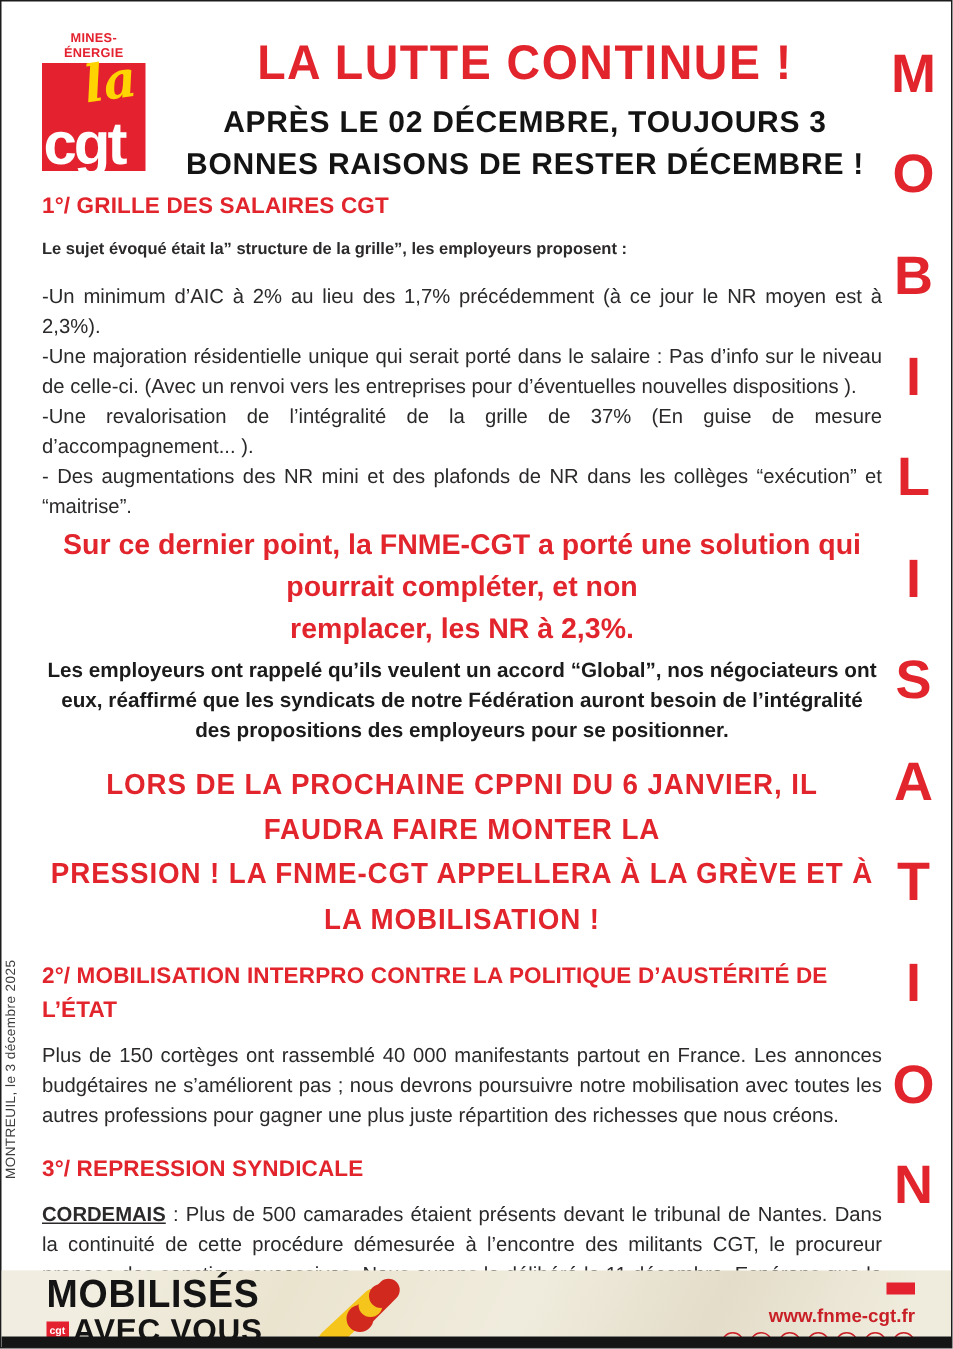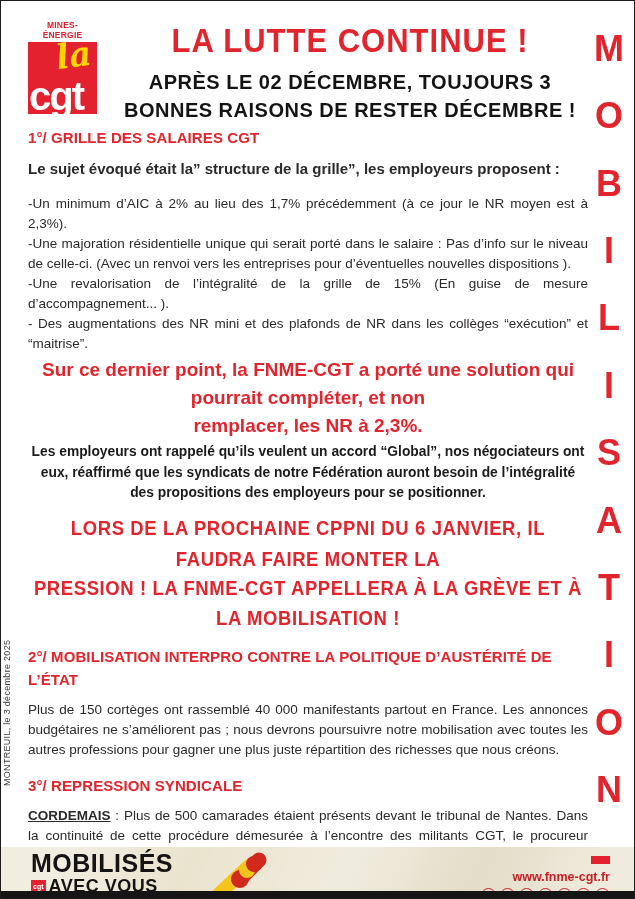--- a/index.html
+++ b/index.html
@@ -116,21 +116,21 @@
   }
   .sec-heading {
     color: #e2242c;
     font-weight: bold;
     font-size: 15px;
     letter-spacing: .1px;
     margin-bottom: 9px;
   }
   .intro-bold {
     font-weight: bold;
-    font-size: 15px;
+    font-size: 11px;
     margin-bottom: 14px;
   }
   .bullet { text-align: justify; }
   .note-red {
     color: #e2242c;
     font-weight: bold;
     text-align: center;
     font-size: 19px;
     margin-top: 2px;
   }
@@ -196,21 +196,21 @@
     background: #e4212e;
     color: #fff;
     font-weight: 900;
     font-size: 7px;
     padding: 3px 2px;
     line-height: 1;
   }
   .brand-line2 {
     color: #141414;
     font-weight: 900;
-    font-size: 18px;
+    font-size: 21px;
     line-height: 1;
     letter-spacing: .5px;
   }
   .tagline {
     color: #e4212e;
     font-size: 7.5px;
     font-weight: bold;
     margin-top: 3px;
     letter-spacing: .2px;
     padding-left: 24px;
@@ -304,21 +304,21 @@
 
   <div class="vert-left">MONTREUIL, le 3 décembre 2025</div>
 
   <div class="content">
 
     <div class="sec-heading">1°/ GRILLE DES SALAIRES CGT</div>
     <div class="intro-bold">Le sujet évoqué était la” structure de la grille”, les employeurs proposent :</div>
 
     <div class="bullet">-Un minimum d’AIC à 2% au lieu des 1,7% précédemment (à ce jour le NR moyen est à 2,3%).</div>
     <div class="bullet">-Une majoration résidentielle unique qui serait porté dans le salaire : Pas d’info sur le niveau de celle-ci. (Avec un renvoi vers les entreprises pour d’éventuelles nouvelles dispositions ).</div>
-    <div class="bullet">-Une revalorisation de l’intégralité de la grille de 15% (En guise de mesure d’accompagnement... ).</div>
+    <div class="bullet">-Une revalorisation de l’intégralité de la grille de 37% (En guise de mesure d’accompagnement... ).</div>
     <div class="bullet">- Des augmentations des NR mini et des plafonds de NR dans les collèges “exécution” et “maitrise”.</div>
 
     <div class="note-red">
       <div>Sur ce dernier point, la FNME-CGT a porté une solution qui pourrait compléter, et non</div>
       <div>remplacer, les NR à 2,3%.</div>
     </div>
     <div class="note-black">Les employeurs ont rappelé qu’ils veulent un accord “Global”, nos négociateurs ont eux, réaffirmé que les syndicats de notre Fédération auront besoin de l’intégralité des propositions des employeurs pour se positionner.</div>
 
     <div class="display-red">
       <div>LORS DE LA PROCHAINE CPPNI DU 6 JANVIER, IL FAUDRA FAIRE MONTER LA</div>

